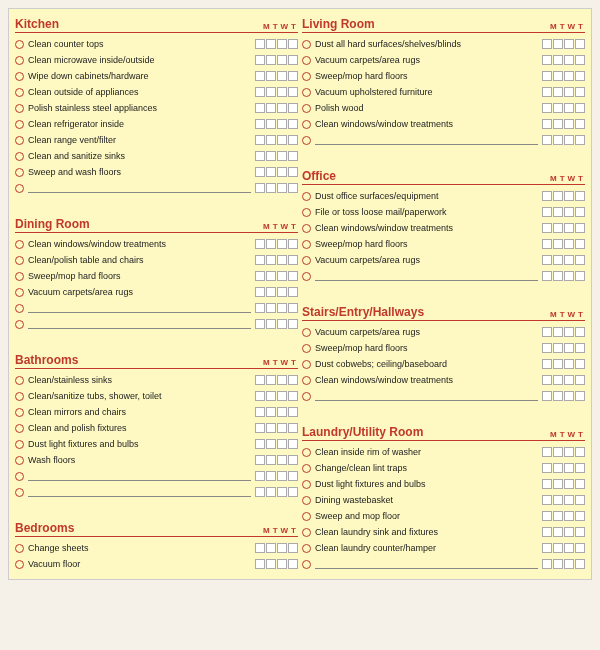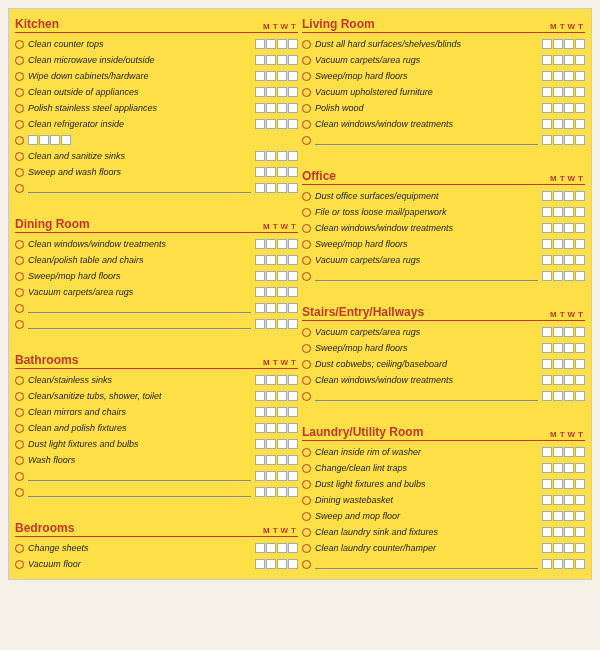--- a/index.html
+++ b/index.html
@@ -6,21 +6,21 @@
     body {
       font-family: Arial, sans-serif;
       font-size: 10px;
       background: #f5f0e8;
       width: 600px;
       min-height: 650px;
       padding: 8px;
       color: #222;
     }
     .page {
-      background: #fde047;
+      background: #fef9c3;
       border: 1px solid #ccc;
       padding: 8px 6px;
       display: flex;
       gap: 4px;
     }
     .col {
       flex: 1;
       display: flex;
       flex-direction: column;
       gap: 2px;
@@ -60,21 +60,20 @@
       height: 9px;
       border: 1.5px solid #c0392b;
       border-radius: 50%;
       flex-shrink: 0;
       display: inline-block;
     }
     .item-text {
       font-size: 9px;
       color: #222;
       flex: 1;
-      font-style: italic;
     }
     .blank-line {
       display: flex;
       align-items: center;
       gap: 4px;
       padding: 1px 0;
       min-height: 14px;
     }
     .blank-underline {
       flex: 1;
@@ -166,20 +165,21 @@
         <span class="item-text">Clean refrigerator inside</span>
         <div class="boxes-4">
           <div class="box"></div>
           <div class="box"></div>
           <div class="box"></div>
           <div class="box"></div>
         </div>
       </div>
       <div class="checklist-item">
         <span class="circle"></span>
+        <span class="item-text">Clean range vent/filter</span>
         <div class="boxes-4">
           <div class="box"></div>
           <div class="box"></div>
           <div class="box"></div>
           <div class="box"></div>
         </div>
       </div>
       <div class="checklist-item">
         <span class="circle"></span>
         <span class="item-text">Clean and sanitize sinks</span>

